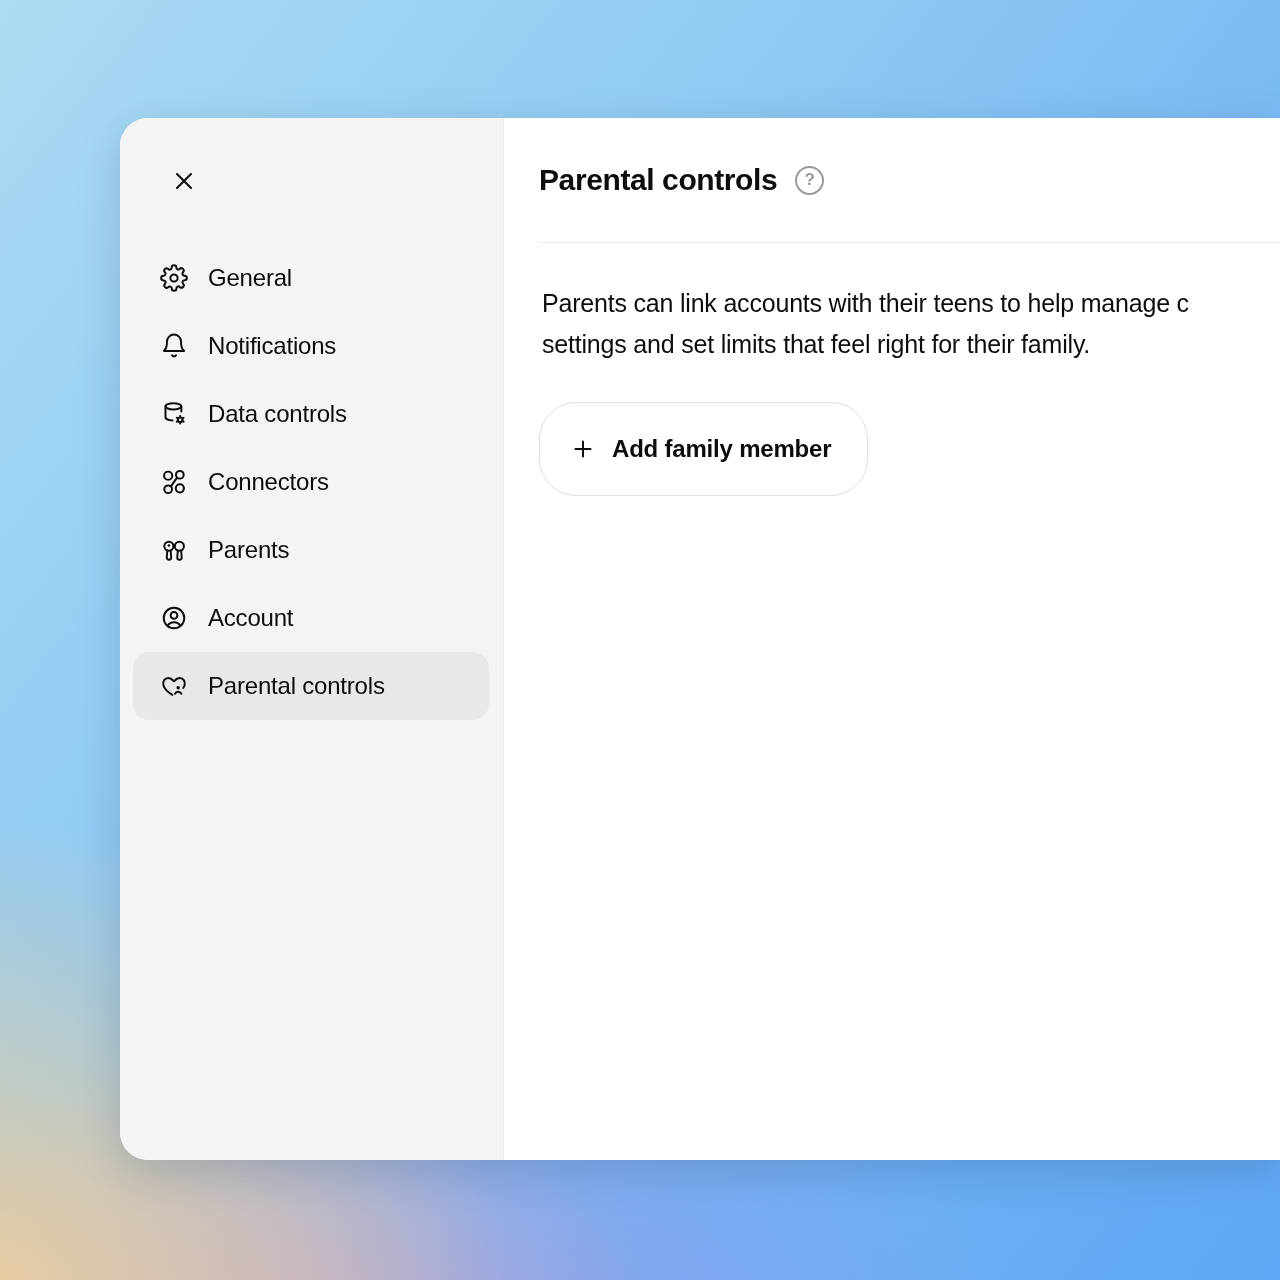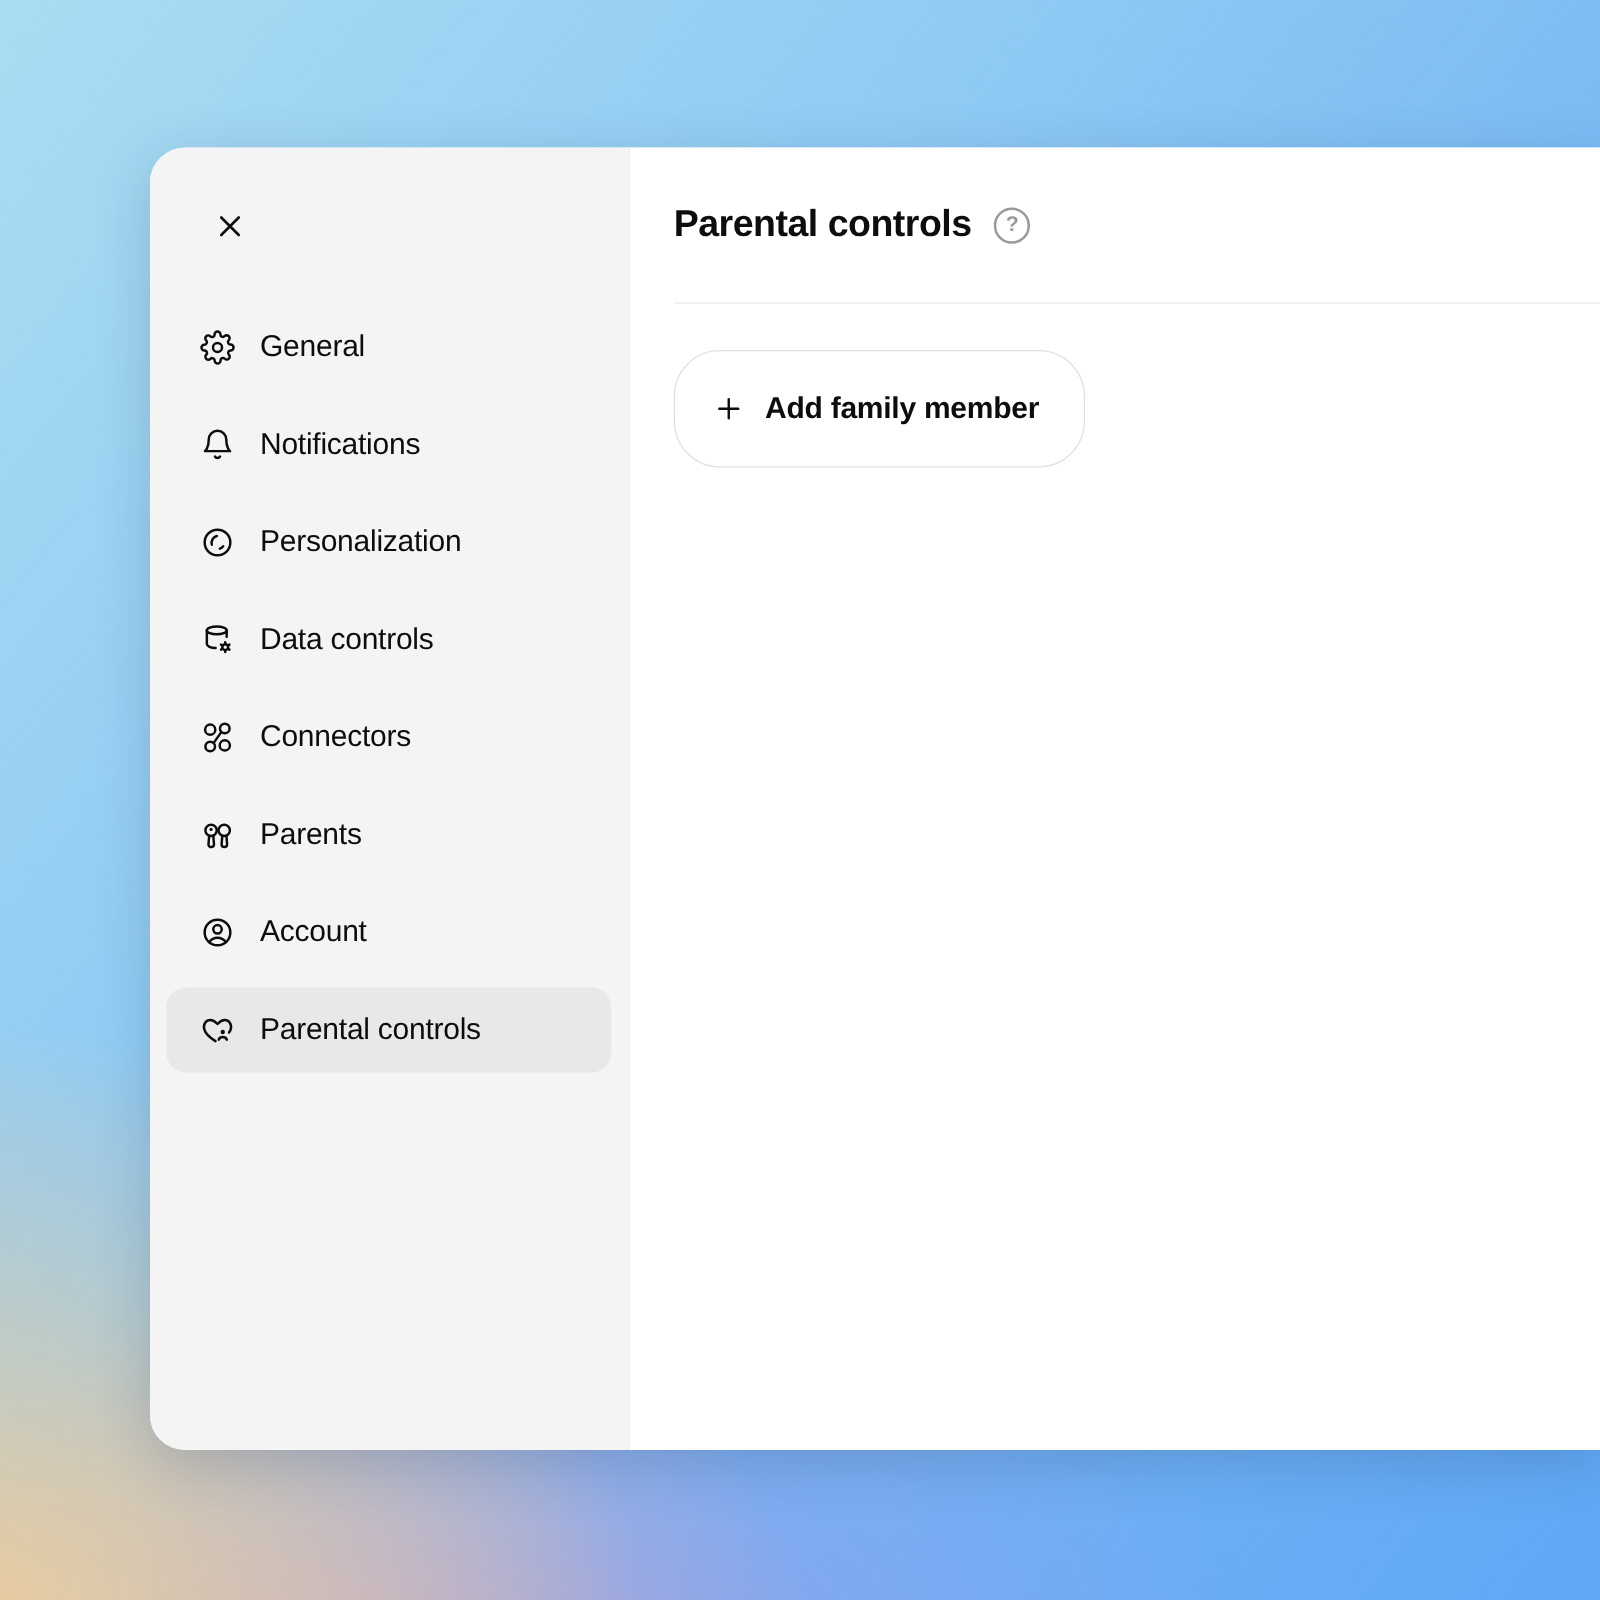--- a/index.html
+++ b/index.html
@@ -23,21 +23,21 @@
   .sidebar{
     width:383px;min-width:383px;background:#f4f4f4;height:100%;
     box-sizing:border-box;padding:45px 0 0 0;position:relative;
   }
   .close-btn{
     appearance:none;border:none;background:transparent;cursor:pointer;
     position:absolute;left:46px;top:45px;width:36px;height:36px;padding:0;
     display:flex;align-items:center;justify-content:center;color:#0d0d0d;
   }
   .close-btn svg{width:28px;height:28px;display:block;}
-  .nav{position:absolute;left:13px;top:126px;width:356px;display:flex;flex-direction:column;gap:10px;}
+  .nav{position:absolute;left:13px;top:126px;width:356px;display:flex;flex-direction:column;}
   .nav-item{
     display:flex;align-items:center;height:68px;border-radius:16px;
     padding:0 0 0 27px;box-sizing:border-box;cursor:pointer;background:transparent;
   }
   .nav-item.selected{background:#e8e8e8;}
   .nav-item .icon{width:28px;height:28px;display:flex;align-items:center;justify-content:center;color:#0d0d0d;}
   .nav-item .icon svg{width:28px;height:28px;display:block;}
   .nav-item .label{margin-left:20px;font-size:24px;letter-spacing:-0.2px;white-space:nowrap;}
   
   .content{
@@ -93,30 +93,20 @@
             <svg viewBox="0 0 24 24" fill="none" stroke="currentColor" stroke-width="1.7" stroke-linecap="round" stroke-linejoin="round">
               <path d="M18 8.2A6 6 0 0 0 6 8.2c0 6.2-2.6 8-2.6 8h17.2s-2.6-1.8-2.6-8"></path>
               <path d="M13.7 20a2 2 0 0 1-3.4 0"></path>
             </svg>
           </span>
           <span class="label">Notifications</span>
         </div>
         <div class="nav-item">
           <span class="icon">
             <svg viewBox="0 0 24 24" fill="none" stroke="currentColor" stroke-width="1.7" stroke-linecap="round" stroke-linejoin="round">
-              <circle cx="12" cy="12" r="8.8"></circle>
-              <path d="M11.6 7.6a4.7 4.7 0 0 0-3.5 5.9"></path>
-              <path d="M13.6 16.2a4.7 4.7 0 0 0 2.3-1.6"></path>
-            </svg>
-          </span>
-          <span class="label">Personalization</span>
-        </div>
-        <div class="nav-item">
-          <span class="icon">
-            <svg viewBox="0 0 24 24" fill="none" stroke="currentColor" stroke-width="1.7" stroke-linecap="round" stroke-linejoin="round">
               <ellipse cx="11.5" cy="5.4" rx="6.8" ry="2.7"></ellipse>
               <path d="M4.7 5.4v9.4c0 1.4 2.6 2.6 6 2.7"></path>
               <path d="M18.3 5.4v4.4"></path>
               <circle cx="17.3" cy="16.9" r="2"></circle>
               <path d="M17.3 13.6v1.2M17.3 19v1.2M20.2 15.2l-1 .6M15.4 18l-1 .6M14.4 15.2l1 .6M19.2 18l1 .6"></path>
             </svg>
           </span>
           <span class="label">Data controls</span>
         </div>
         <div class="nav-item">
@@ -165,20 +155,24 @@
         </div>
       </nav>
   </aside>
 
   <main class="content">
     <div class="header-row">
       <h1 class="page-title">Parental controls</h1>
       <span class="help">?</span>
     </div>
     <hr class="divider">
+    <div class="desc">
+      <div>Parents can link accounts with their teens to help manage c</div>
+      <div>settings and set limits that feel right for their family.</div>
+    </div>
     <button class="add-btn">
       <span class="plus">
         <svg viewBox="0 0 24 24" fill="none" stroke="currentColor" stroke-width="1.8" stroke-linecap="round">
           <path d="M12 5v14M5 12h14"></path>
         </svg>
       </span>
       <span>Add family member</span>
     </button>
   </main>
 

